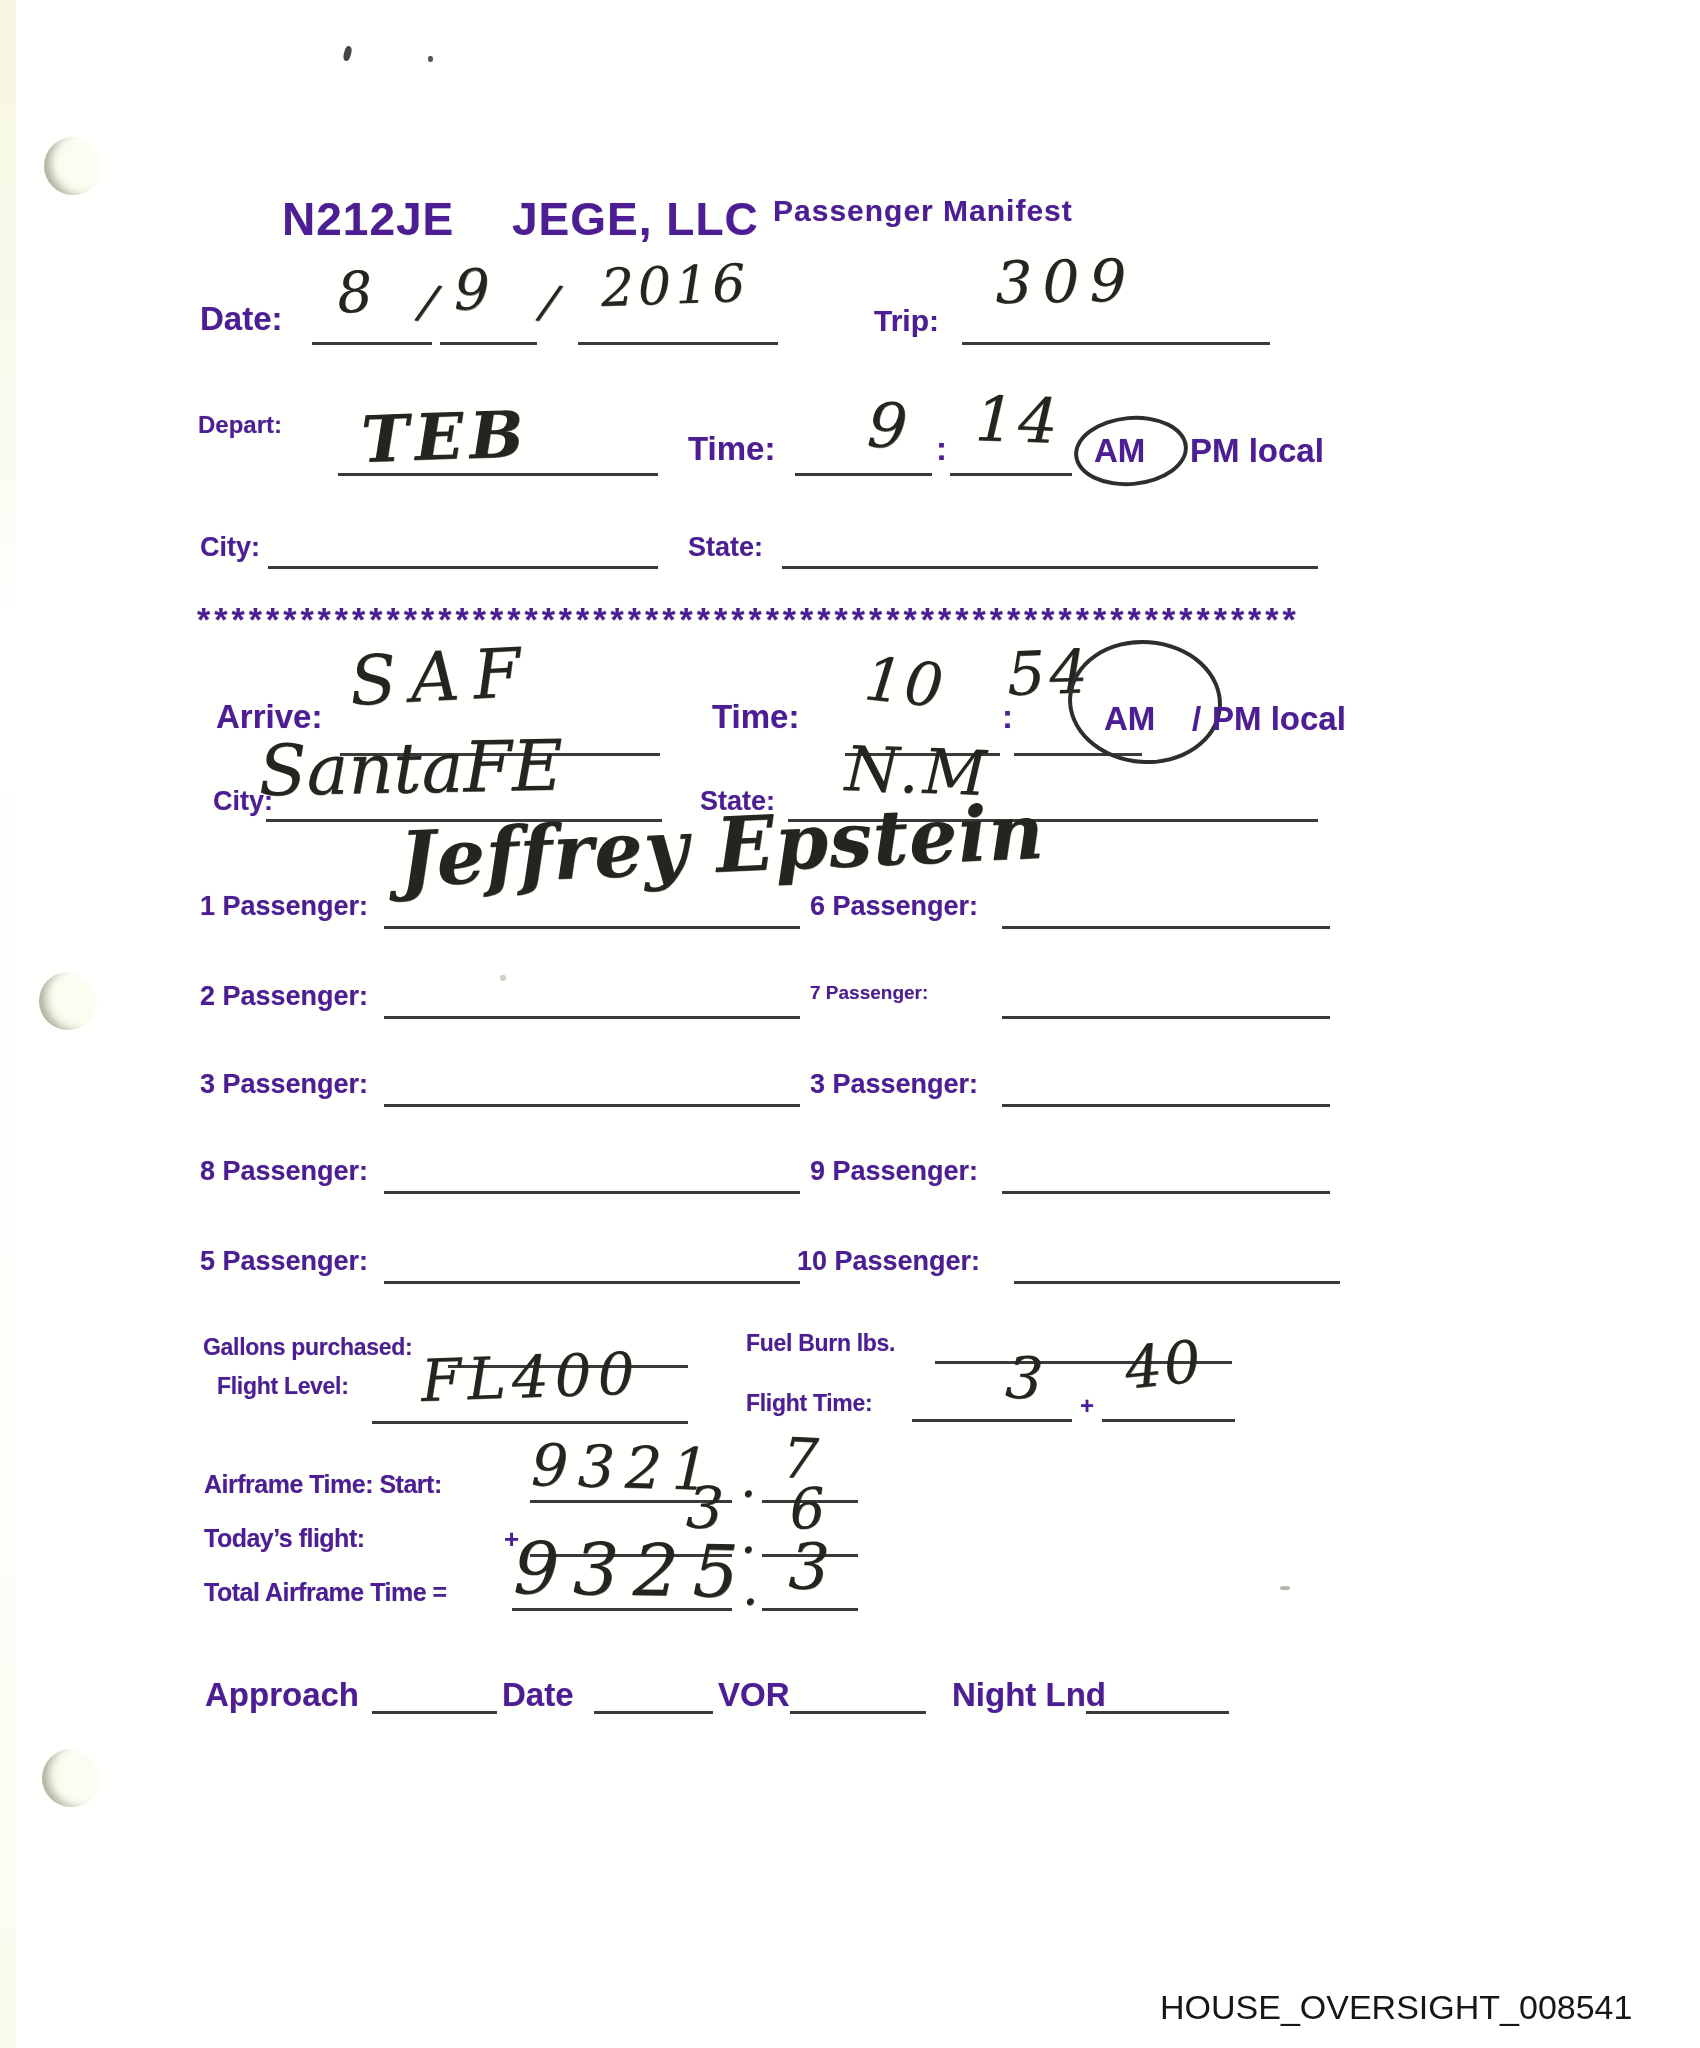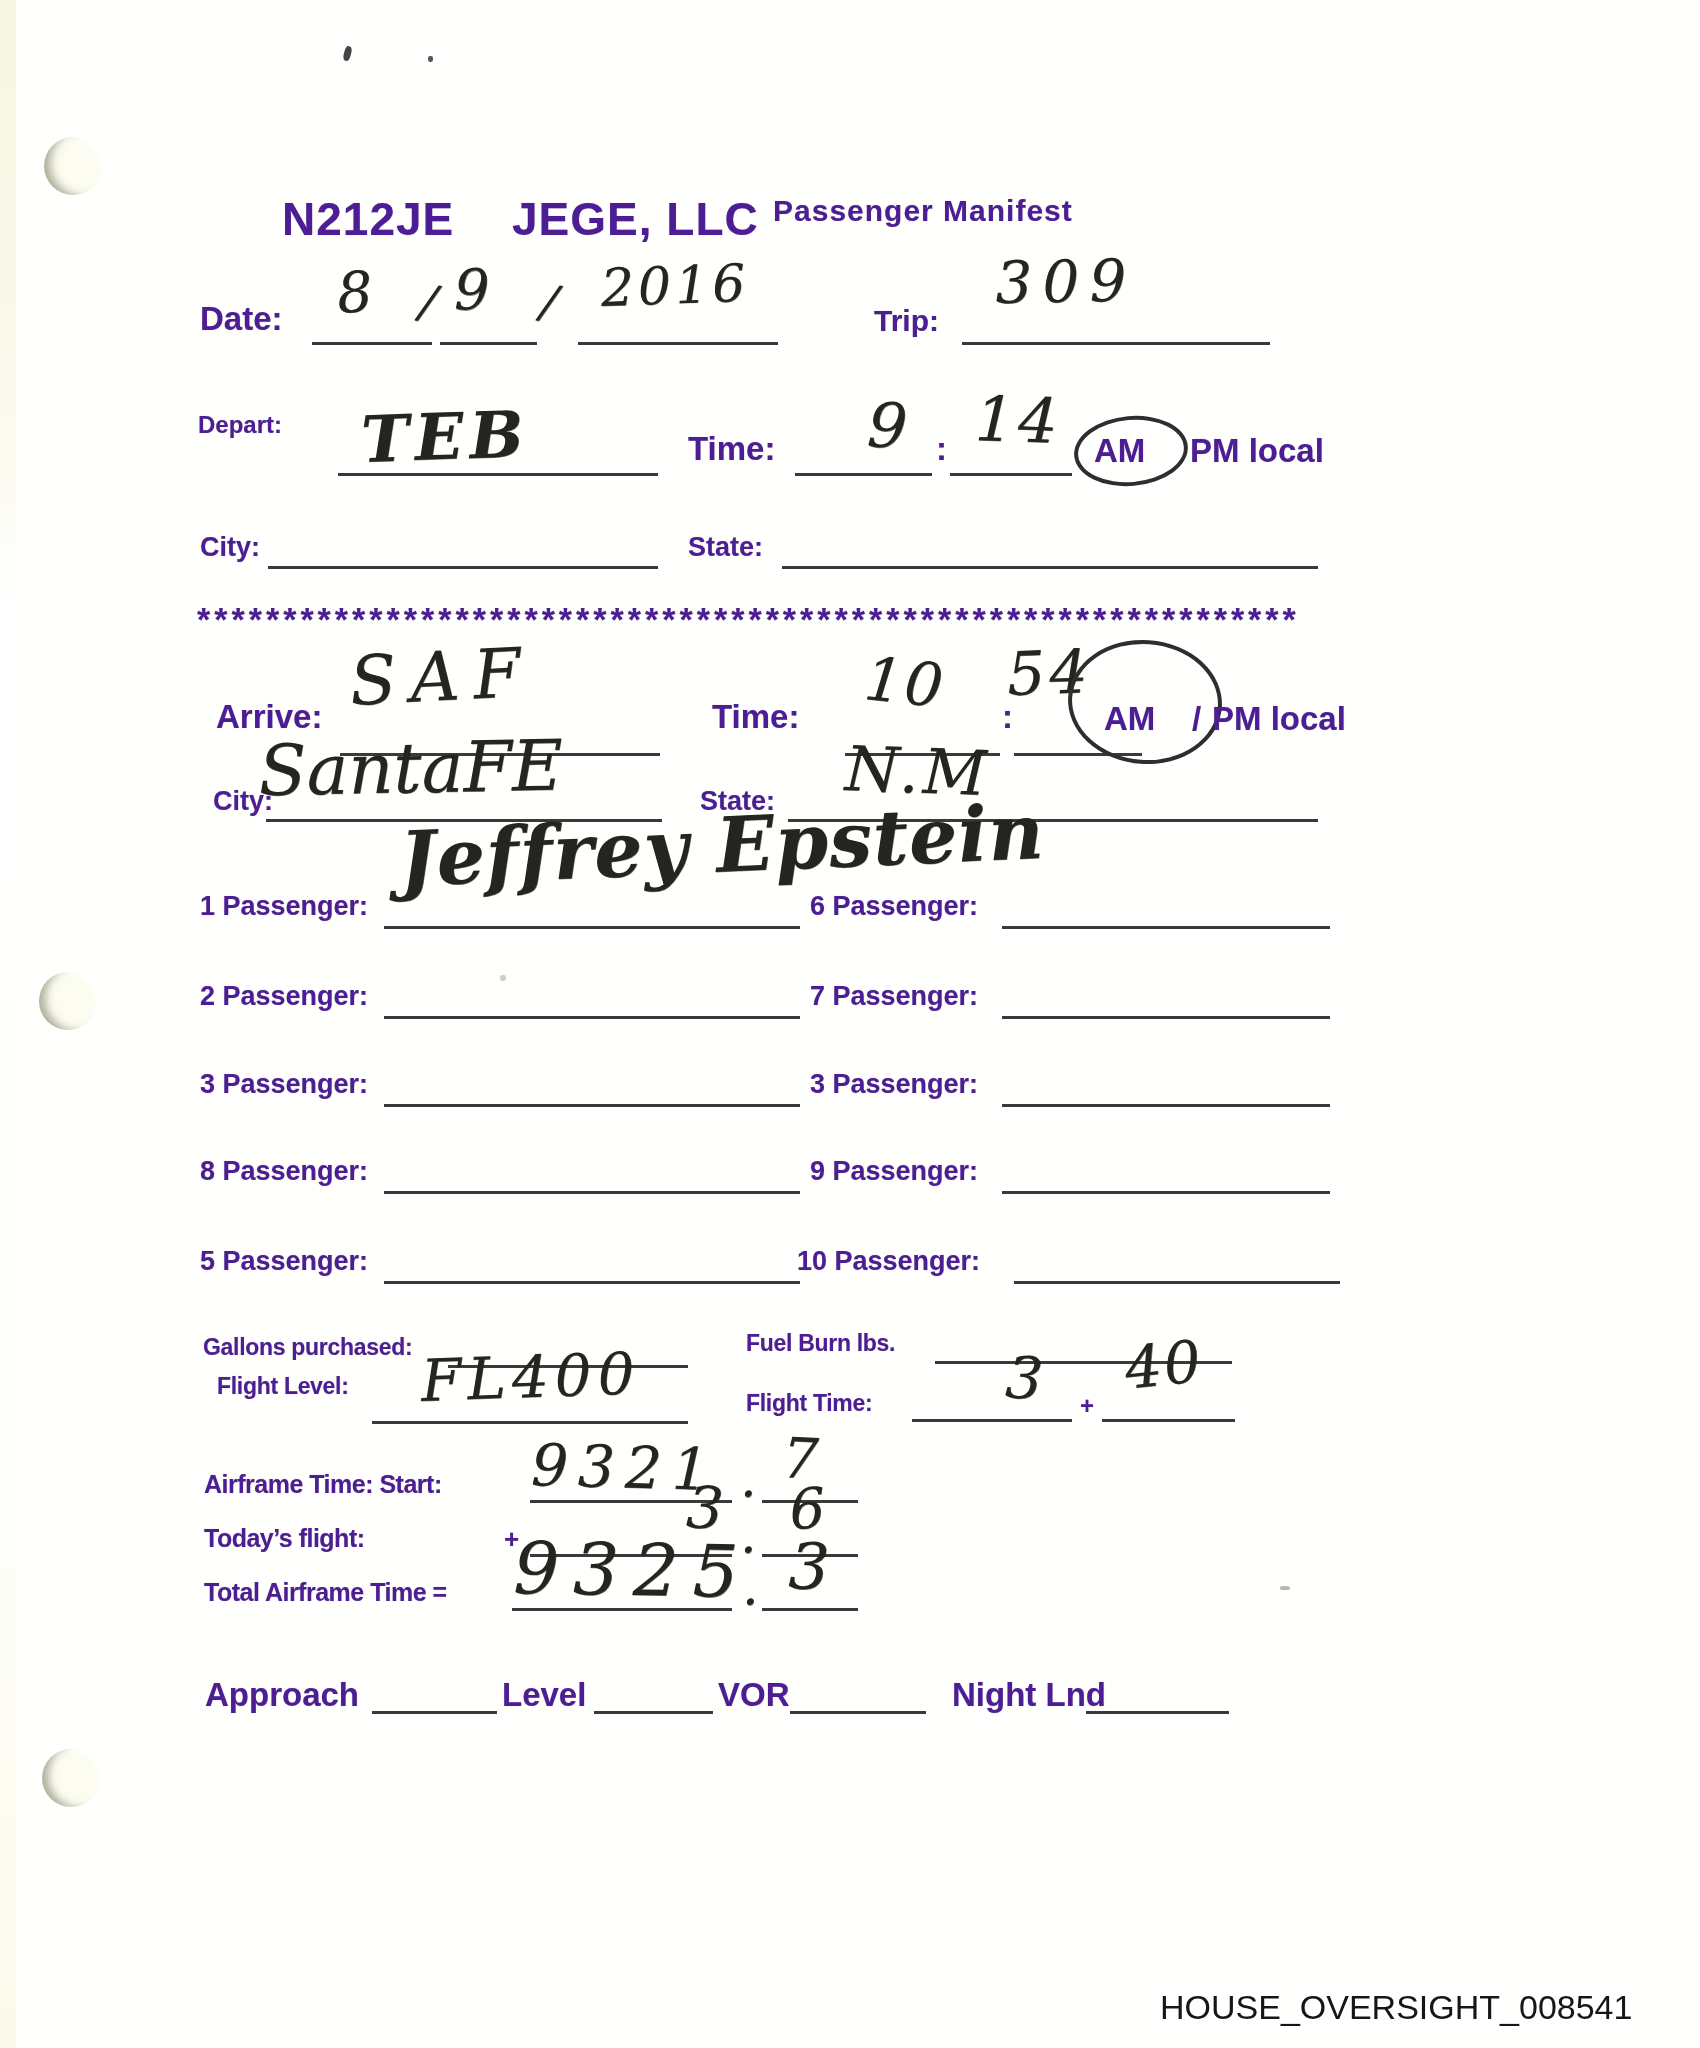--- a/index.html
+++ b/index.html
@@ -100,21 +100,21 @@
   <div class="ul" style="left:384px;top:1016px;width:416px;"></div>
   <div class="lbl" style="left:200px;top:1071px;font-size:27px;">3 Passenger:</div>
   <div class="ul" style="left:384px;top:1104px;width:416px;"></div>
   <div class="lbl" style="left:200px;top:1158px;font-size:27px;">8 Passenger:</div>
   <div class="ul" style="left:384px;top:1191px;width:416px;"></div>
   <div class="lbl" style="left:200px;top:1248px;font-size:27px;">5 Passenger:</div>
   <div class="ul" style="left:384px;top:1281px;width:416px;"></div>
 
   <div class="lbl" style="left:810px;top:893px;font-size:27px;">6 Passenger:</div>
   <div class="ul" style="left:1002px;top:926px;width:328px;"></div>
-  <div class="lbl" style="left:810px;top:983px;font-size:27px;">7 Passenger:</div>
+  <div class="lbl" style="left:810px;top:983px;font-size:19px;">7 Passenger:</div>
   <div class="ul" style="left:1002px;top:1016px;width:328px;"></div>
   <div class="lbl" style="left:810px;top:1071px;font-size:27px;">3 Passenger:</div>
   <div class="ul" style="left:1002px;top:1104px;width:328px;"></div>
   <div class="lbl" style="left:810px;top:1158px;font-size:27px;">9 Passenger:</div>
   <div class="ul" style="left:1002px;top:1191px;width:328px;"></div>
   <div class="lbl" style="left:797px;top:1248px;font-size:27px;">10 Passenger:</div>
   <div class="ul" style="left:1014px;top:1281px;width:326px;"></div>
 
   <div class="lbl" style="left:203px;top:1336px;font-size:23px;letter-spacing:-0.3px;">Gallons purchased:</div>
   <div class="ul" style="left:448px;top:1365px;width:240px;"></div>
@@ -147,21 +147,21 @@
 
   <div class="lbl" style="left:204px;top:1580px;font-size:25px;letter-spacing:-0.5px;">Total Airframe Time =</div>
   <div class="ul" style="left:512px;top:1608px;width:220px;"></div>
   <div class="hw" style="left:514px;top:1532px;font-size:72px;letter-spacing:14px;transform:rotate(1deg);">9325</div>
   <div class="hw" style="left:742px;top:1560px;font-size:52px;">.</div>
   <div class="ul" style="left:762px;top:1608px;width:96px;"></div>
   <div class="hw" style="left:790px;top:1534px;font-size:64px;transform:rotate(2deg);">3</div>
 
   <div class="lbl" style="left:205px;top:1678px;font-size:33px;">Approach</div>
   <div class="ul" style="left:372px;top:1711px;width:125px;"></div>
-  <div class="lbl" style="left:502px;top:1678px;font-size:33px;">Level</div>
+  <div class="lbl" style="left:502px;top:1678px;font-size:33px;">Date</div>
   <div class="ul" style="left:594px;top:1711px;width:119px;"></div>
   <div class="lbl" style="left:718px;top:1678px;font-size:33px;">VOR</div>
   <div class="ul" style="left:790px;top:1711px;width:136px;"></div>
   <div class="lbl" style="left:932px;top:1678px;font-size:33px;margin-left:20px;">Night Lnd</div>
   <div class="ul" style="left:1086px;top:1711px;width:143px;"></div>
 
   <div style="position:absolute;left:1160px;top:1988px;font-size:34px;color:#161616;white-space:nowrap;
               font-family:'Liberation Sans', sans-serif;">HOUSE_OVERSIGHT_008541</div>
 
 </div>

